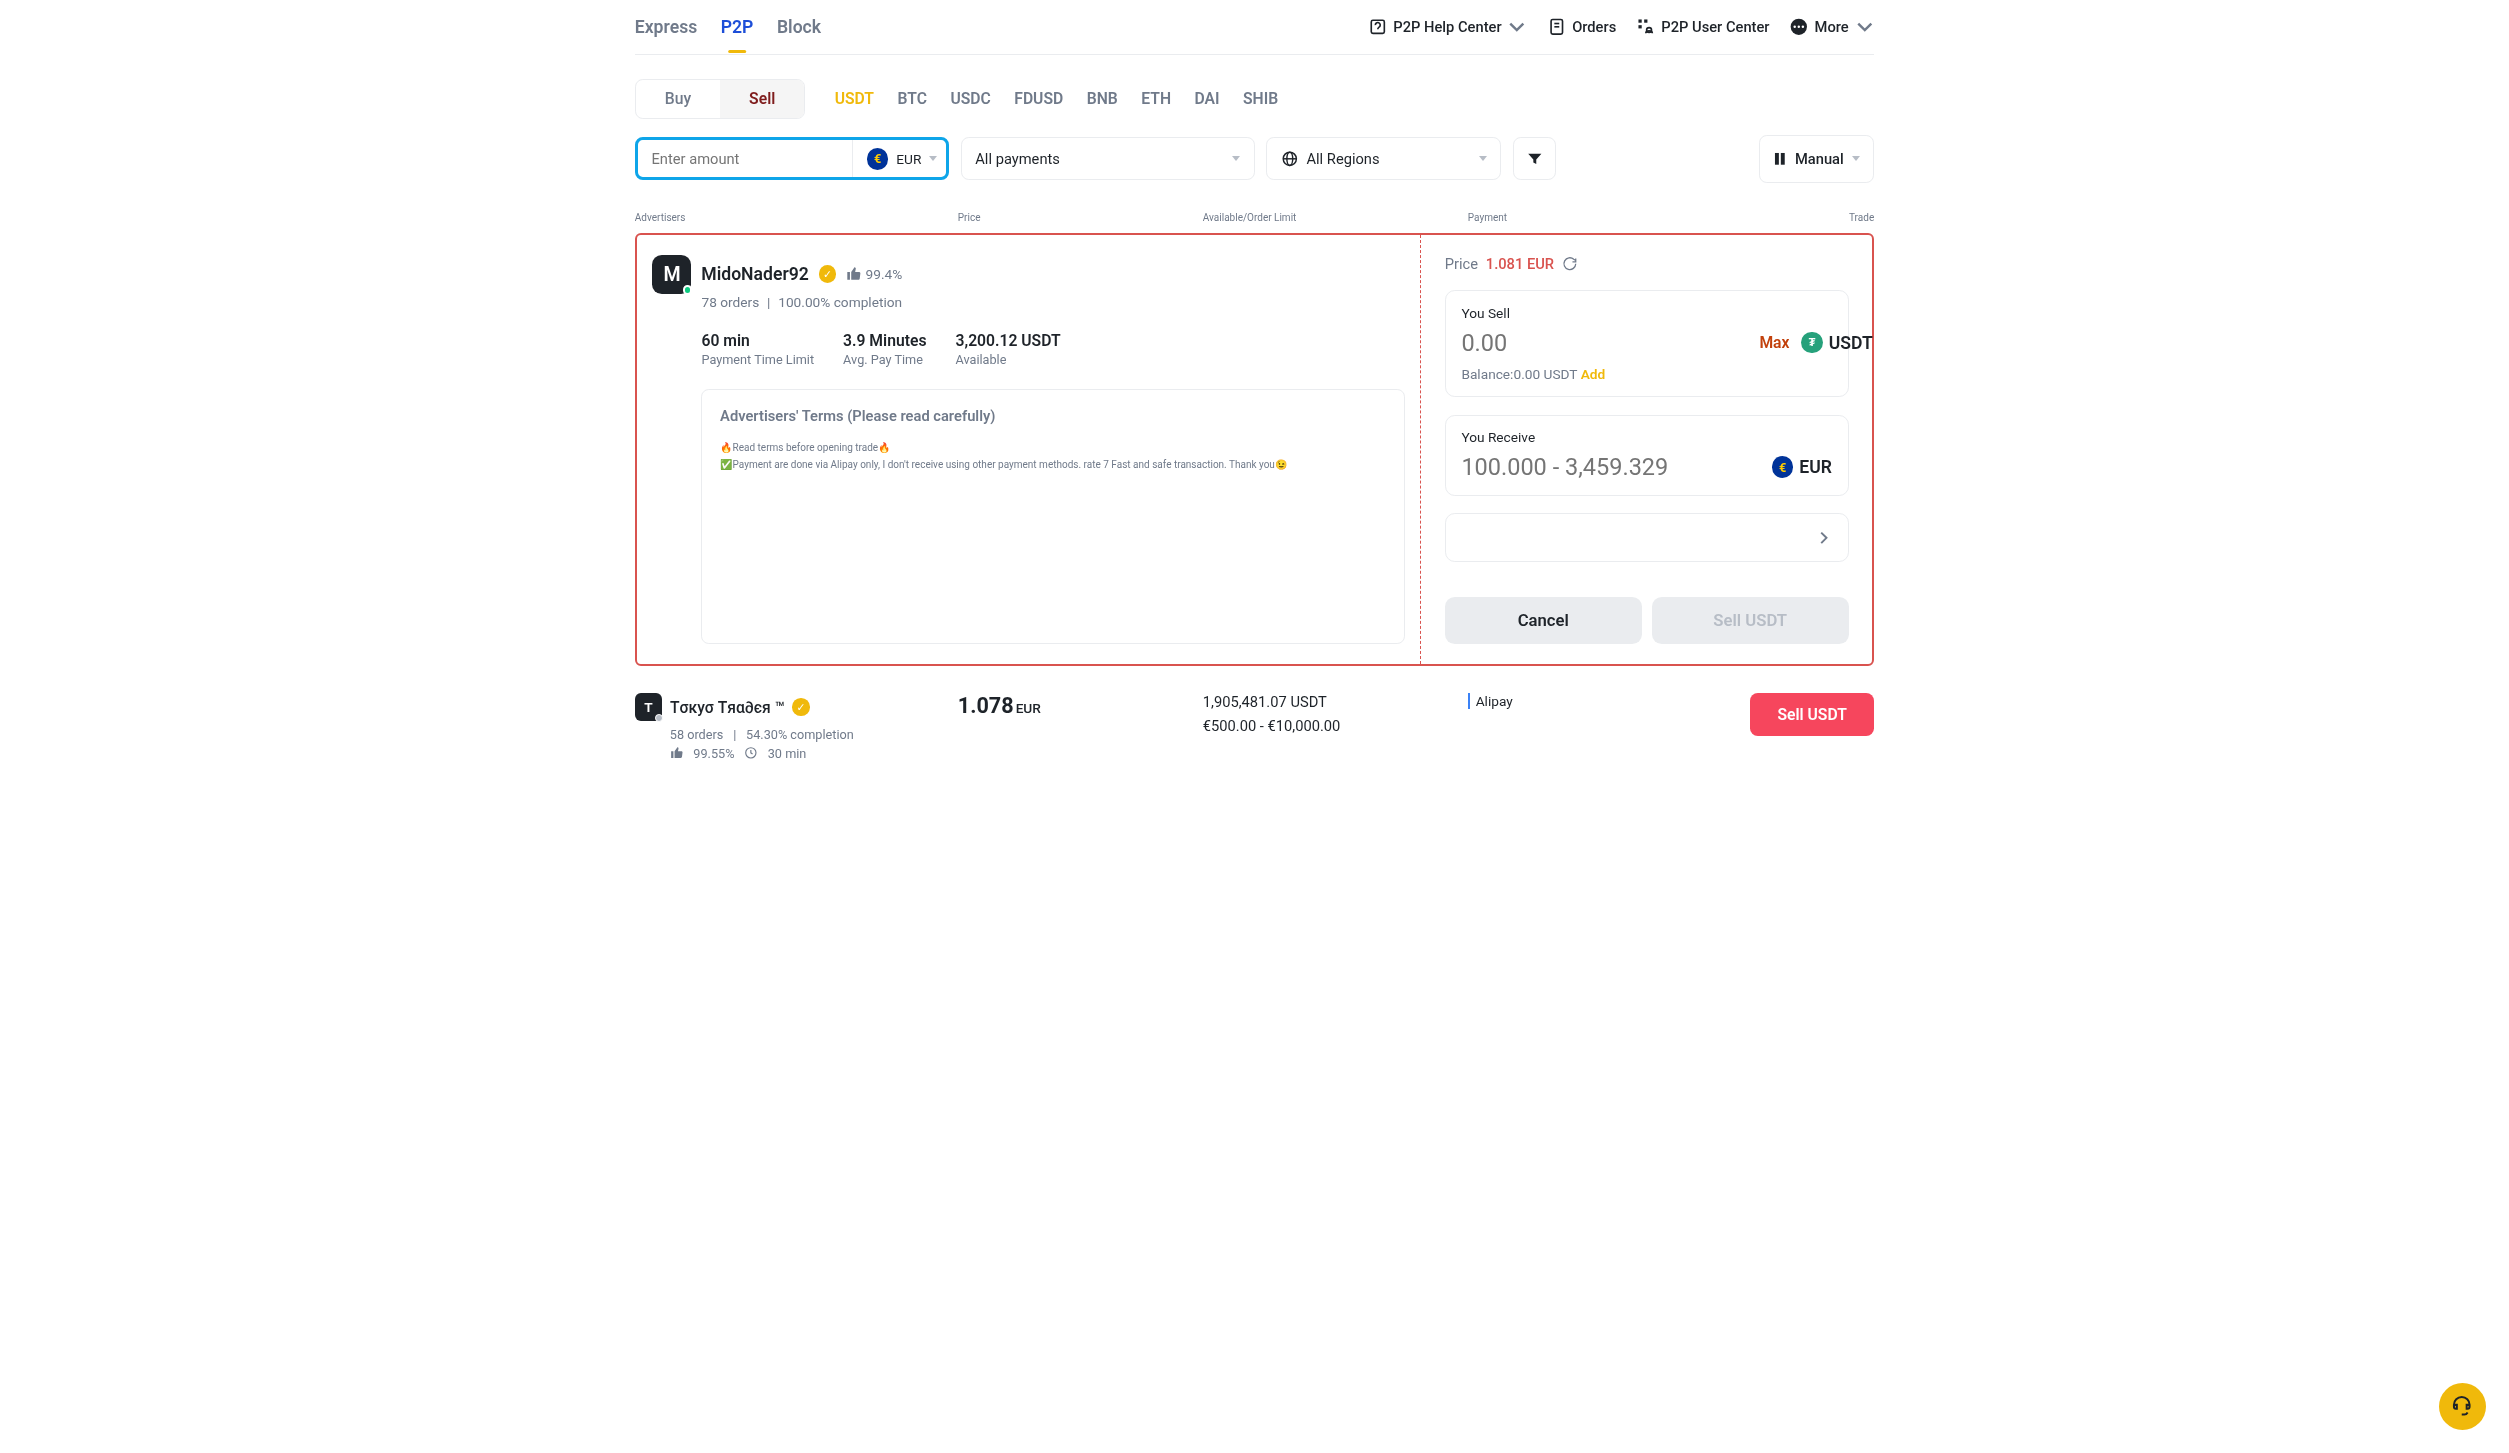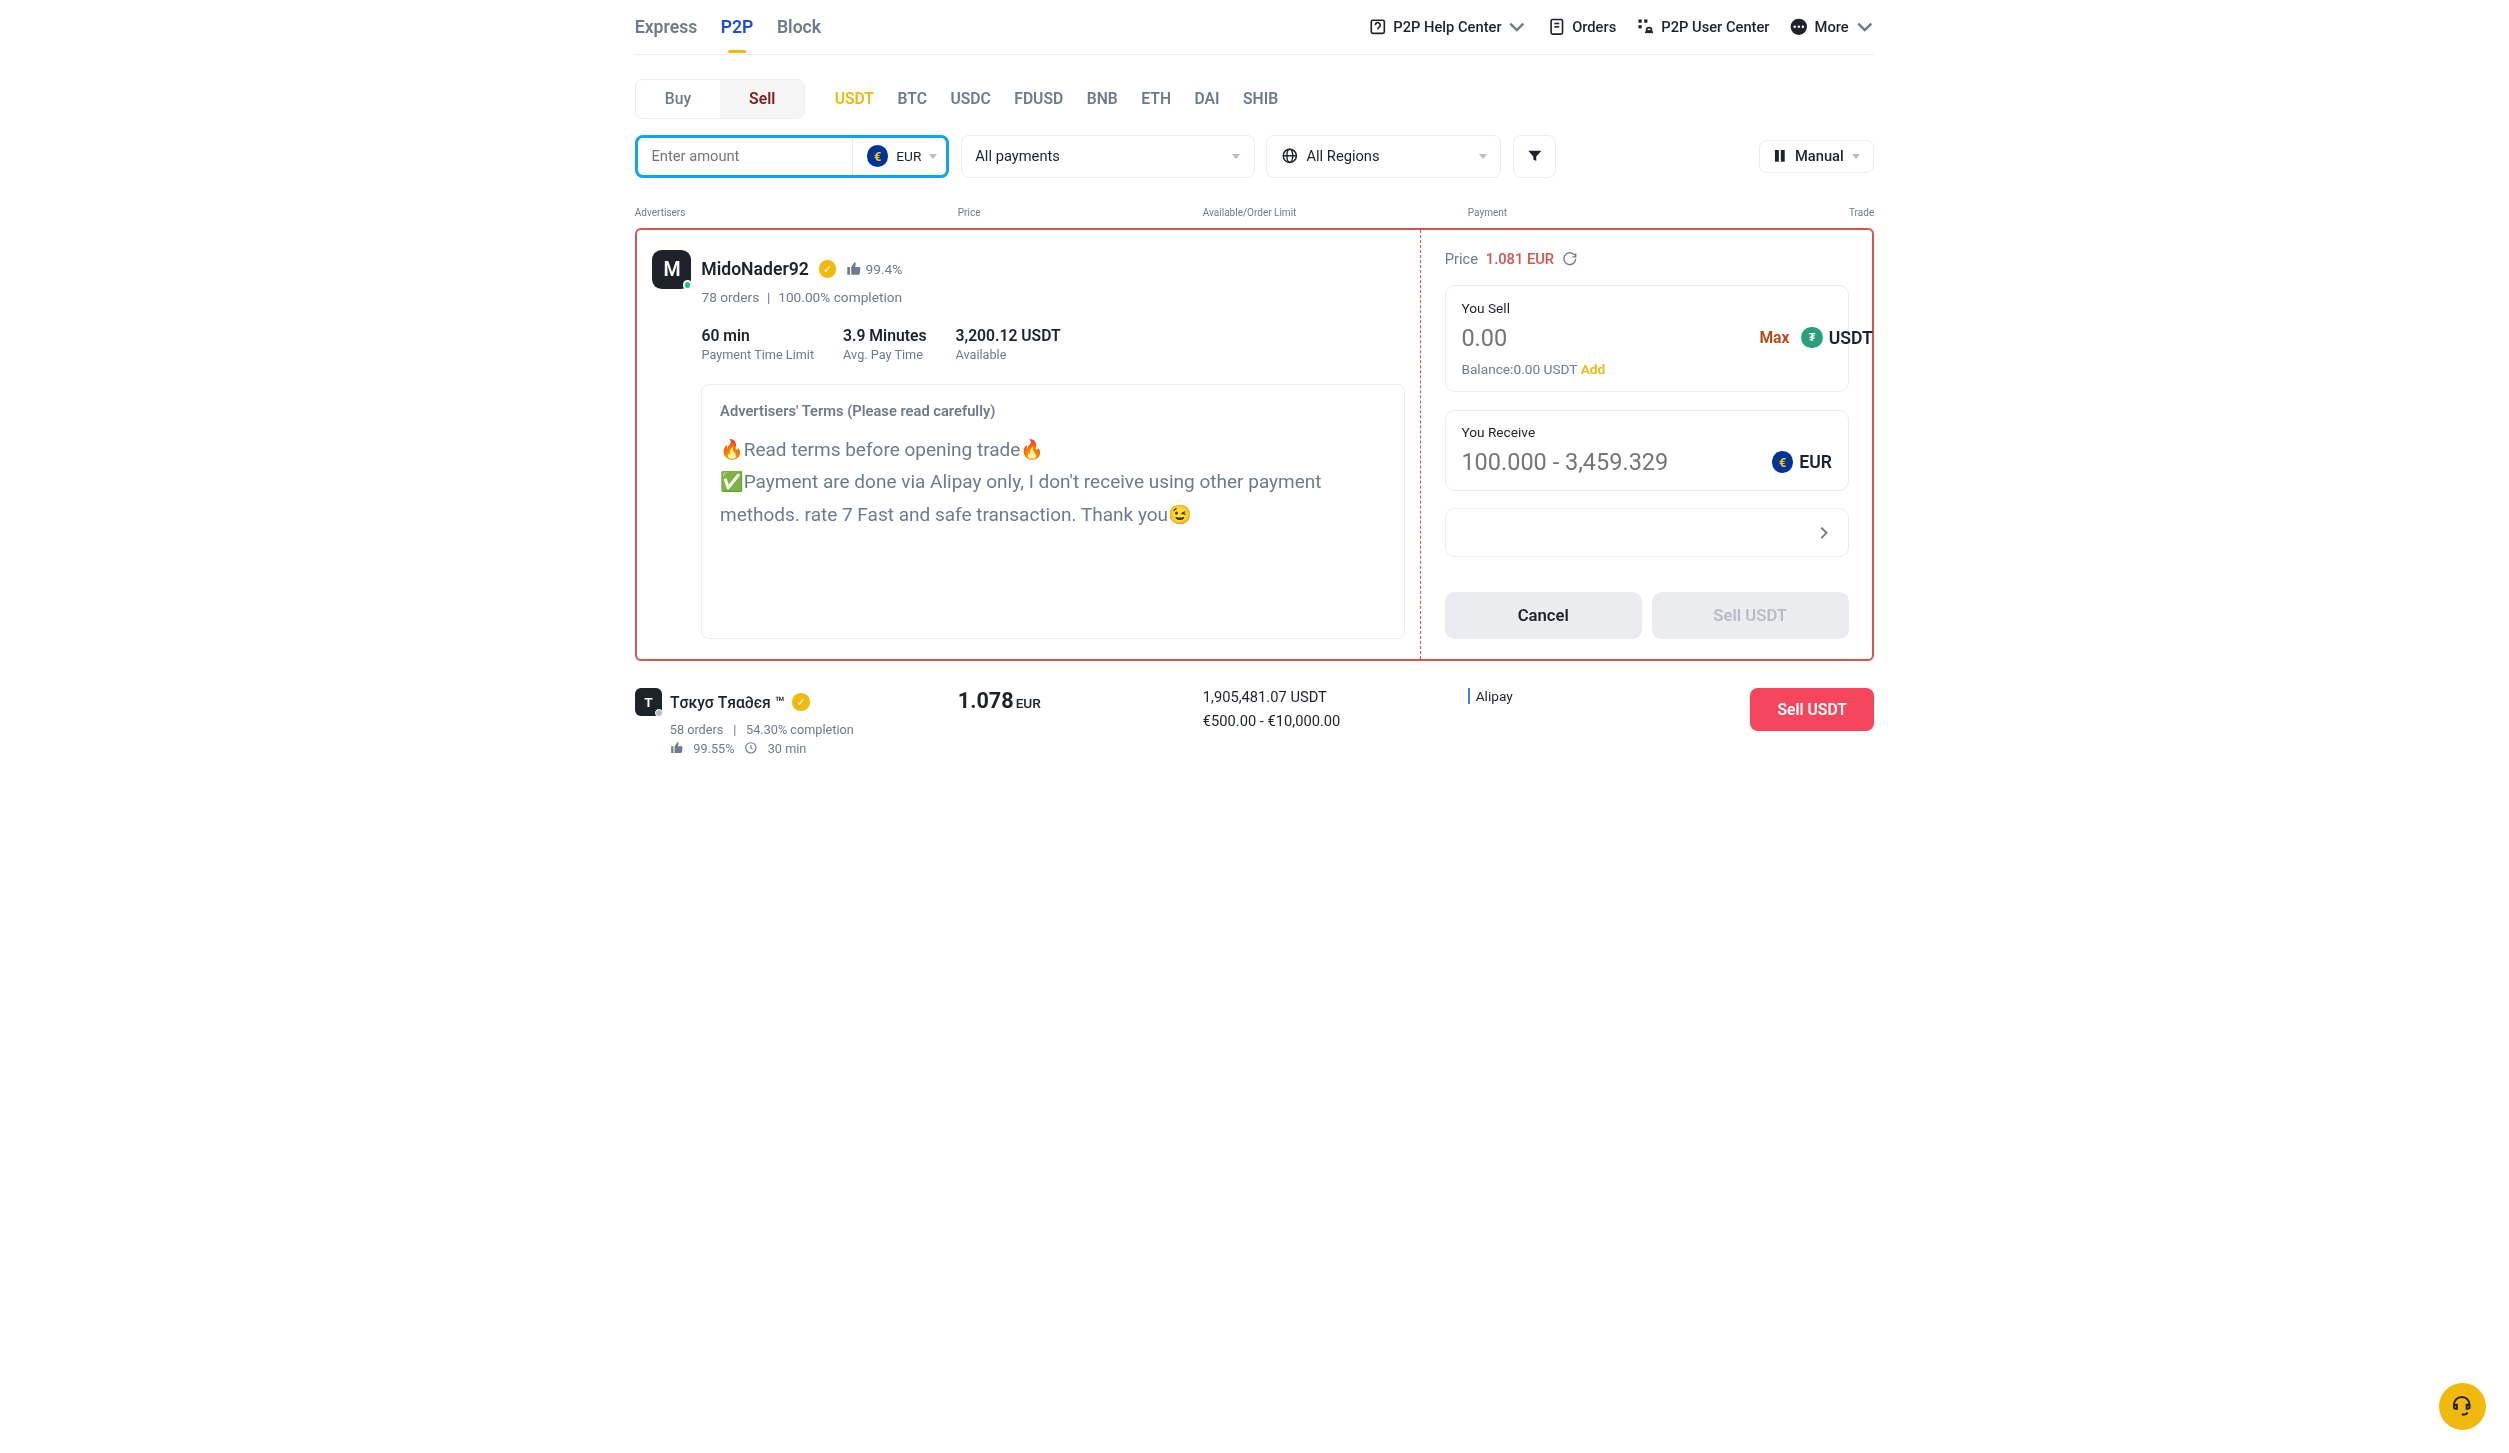--- a/index.html
+++ b/index.html
@@ -28,21 +28,21 @@
 .amount-box { display:flex; border:3px solid #0ea5e9; border-radius:7.8px; height:43px; width:314px; }
 .amount-box input { border:none; outline:none; padding:0 13.7px; font-size:14.7px; flex:1; background:transparent; }
 .amount-box .cur { border-left:1px solid #eaecef; display:flex; align-items:center; gap:7.8px; padding:0 13.7px; cursor:pointer; }
 .eur-badge { width:21.6px; height:21.6px; background:#003399; border-radius:50%; color:#ffcc00; display:flex; align-items:center; justify-content:center; font-size:12.7px; font-weight:bold; }
 .usdt-badge { width:21.6px; height:21.6px; background:#26a17b; border-radius:50%; color:#fff; display:flex; align-items:center; justify-content:center; font-size:10.8px; font-weight:bold; }
 .dd { border:1px solid #eaecef; border-radius:7.8px; height:43px; display:flex; align-items:center; justify-content:space-between; padding:0 13.7px; cursor:pointer; font-size:14.7px; }
 .dd.pay { width:294px; }
 .dd.region { width:235px; }
 .filter-btn { border:1px solid #eaecef; border-radius:7.8px; width:43px; height:43px; display:flex; align-items:center; justify-content:center; cursor:pointer; }
 .spacer { flex:1; }
-.manual { border:1px solid #eaecef; border-radius:7.8px; height:33px; display:flex; align-items:center; gap:7.8px; padding:0 13.7px; cursor:pointer; font-size:14.7px; font-weight:500; }
+.manual { border:1px solid #eaecef; border-radius:7.8px; height:48px; display:flex; align-items:center; gap:7.8px; padding:0 13.7px; cursor:pointer; font-size:14.7px; font-weight:500; }
 
 .headers { display:flex; color:#707a8a; font-size:10px; padding:9.8px 0; }
 .headers > div:nth-child(1){width:323px;}
 .headers > div:nth-child(2){width:245px;}
 .headers > div:nth-child(3){width:265px;}
 .headers > div:nth-child(4){flex:1;}
 .headers > div:nth-child(5){text-align:right;}
 
 .card { border:2px solid #d9534f; border-radius:5.9px; display:flex; margin-bottom:13.7px; }
 .card-left { flex:1; padding:19.6px 15.7px; border-right:1px dashed #d9534f; }
@@ -51,21 +51,21 @@
 .avatar .dot { width:9.8px; height:9.8px; background:#0ecb81; border-radius:50%; position:absolute; bottom:-1px; right:-1px; border:2px solid #fff; }
 .adv-name { font-size:17.6px; font-weight:600; }
 .ver-badge { width:17.6px; height:17.6px; background:#f0b90b; border-radius:50%; display:inline-flex; align-items:center; justify-content:center; color:#fff; font-size:10.8px; }
 .thumb { color:#707a8a; display:flex; align-items:center; gap:3.9px; font-size:13.7px; }
 .adv-sub { margin-left:49px; color:#707a8a; font-size:13.7px; display:flex; gap:7.8px; }
 .stats { margin-left:49px; display:flex; gap:29px; margin-top:21.6px; }
 .stat .v { font-size:15.7px; font-weight:600; }
 .stat .l { font-size:12.7px; color:#707a8a; margin-top:2px; }
 .terms { margin-left:49px; margin-top:21.6px; border:1px solid #eaecef; border-radius:7.8px; padding:17.6px; min-height:255px; }
 .terms .th { font-size:14.7px; font-weight:600; color:#707a8a; margin-bottom:13.7px; }
-.terms .tb { font-size:19px; color:#707a8a; line-height:1.7; }
+.terms .tb { font-size:10px; color:#707a8a; line-height:1.7; }
 
 .card-right { width:451px; padding:19.6px 23.5px; }
 .price-line { font-size:14.7px; display:flex; align-items:center; gap:7.8px; }
 .price-line .lbl { color:#707a8a; }
 .price-line .val { color:#d9534f; font-weight:500; }
 .refresh { width:15.7px; height:15.7px; cursor:pointer; color:#707a8a; }
 .in-box { border:1px solid #eaecef; border-radius:9.8px; padding:13.7px 15.7px; margin-top:17.6px; }
 .in-box .ilbl { font-size:13.7px; color:#1e2329; margin-bottom:7.8px; }
 .in-row { display:flex; align-items:center; }
 .in-row input { border:none; outline:none; font-size:23.5px; color:#b7bdc6; flex:1; background:transparent; }

